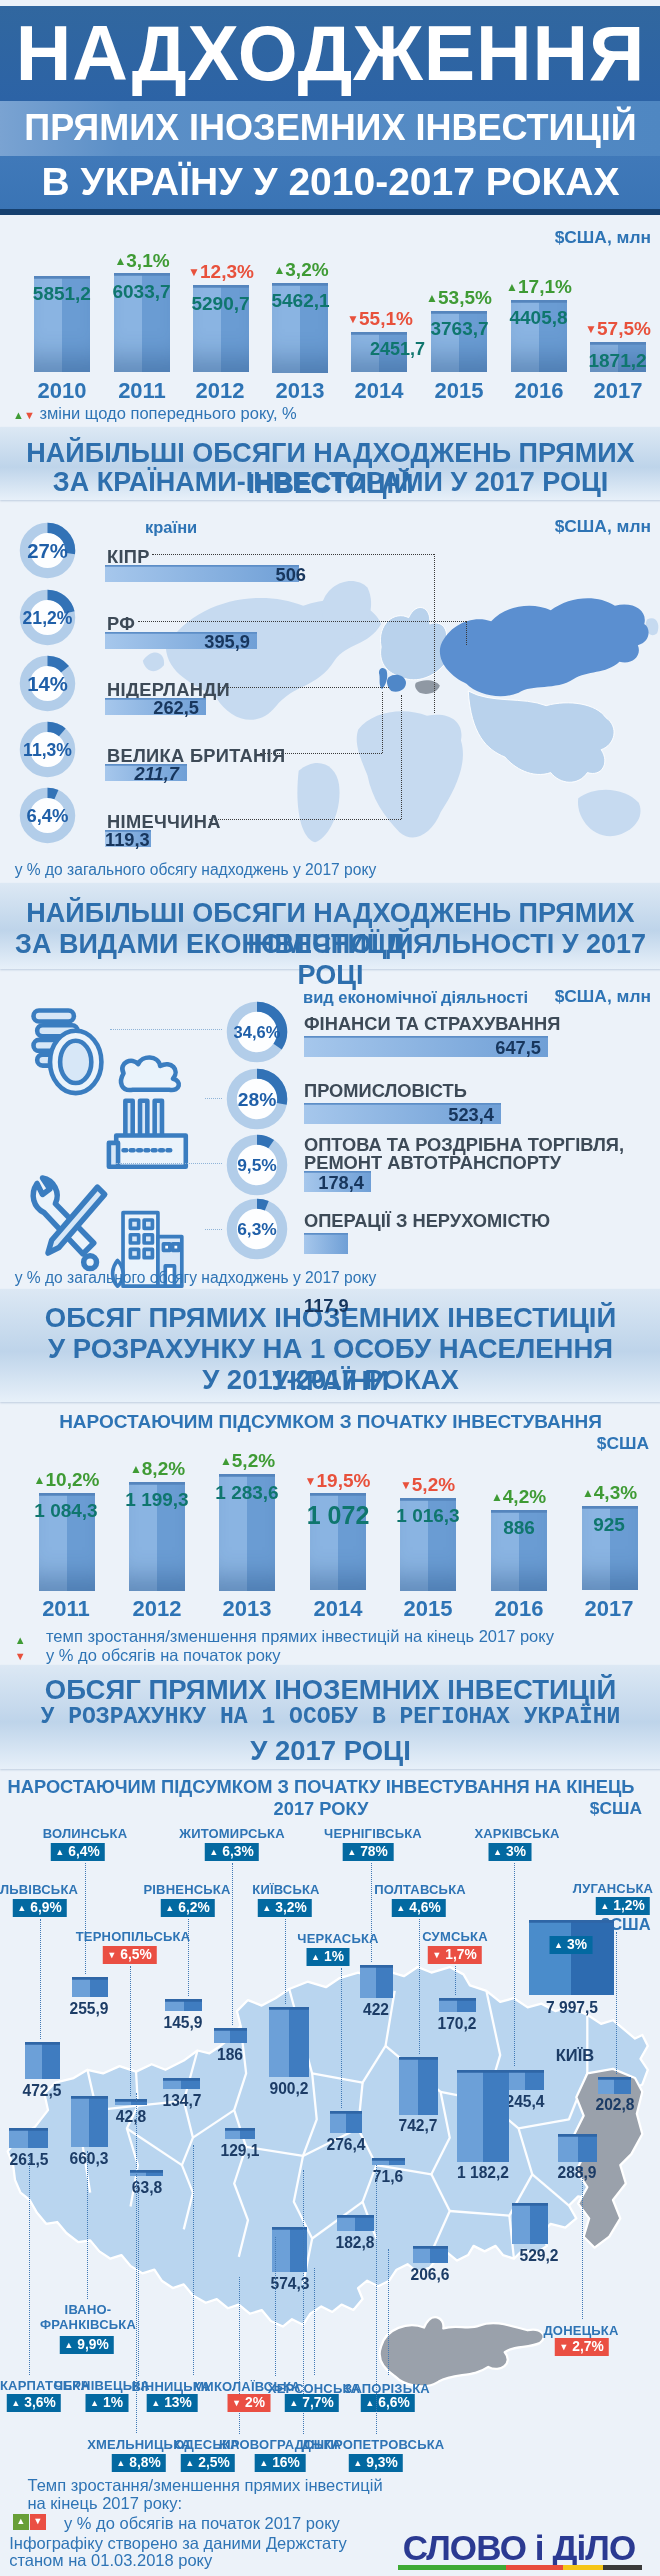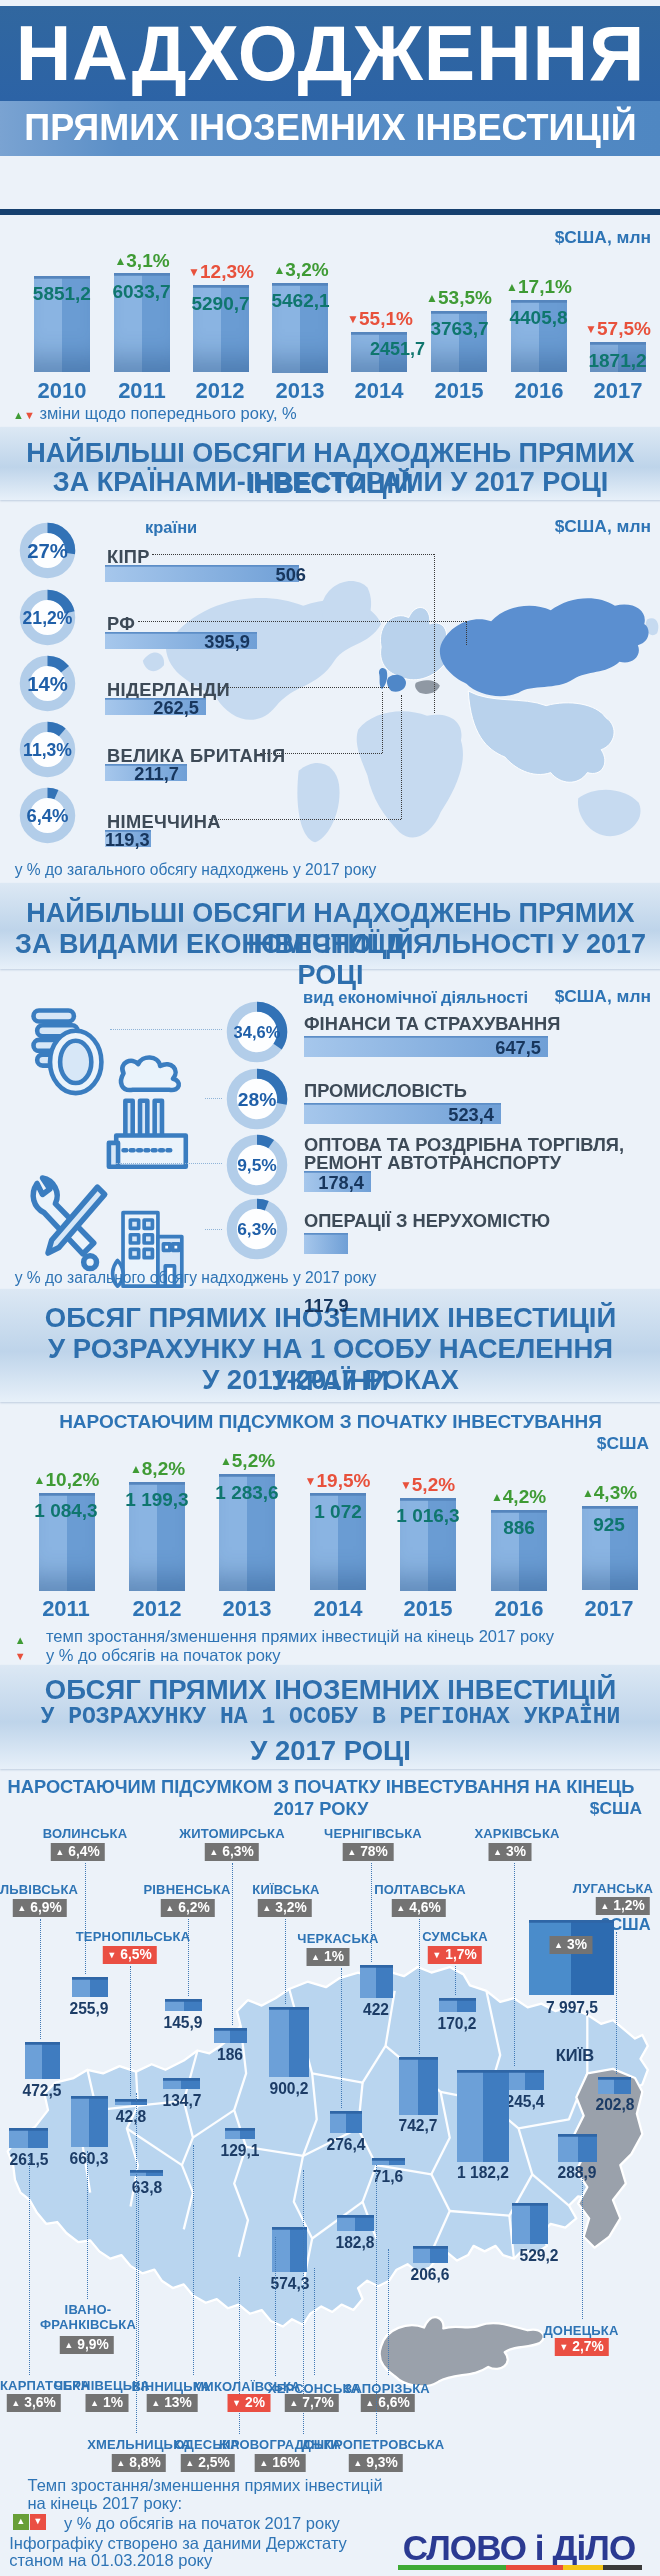--- a/index.html
+++ b/index.html
@@ -28,37 +28,38 @@
   .hbar{position:absolute;height:16.5px;background:linear-gradient(90deg,#a6c7ec,#6f9fd6);box-shadow:inset 0 1.8px 0 #5d8ec7;}
   .hval{position:absolute;font-weight:bold;color:#17365d;font-size:18.3px;white-space:nowrap;}
   .cname{position:absolute;color:#3d4a57;font-size:18.3px;font-weight:bold;white-space:nowrap;letter-spacing:0.3px;}
   .note{position:absolute;color:#2e74b5;font-size:15.6px;}
   .doth{position:absolute;border-top:1.8px dotted #3a3a3a;height:0;}
   .dotv{position:absolute;border-left:1.8px dotted #3a3a3a;width:0;}
   .dotb{position:absolute;border-top:1.8px dotted #8fb4d8;height:0;}
   
   .rlabel{position:absolute;color:#2e74b5;font-weight:bold;font-size:13px;white-space:nowrap;transform:translateX(-50%);letter-spacing:0.2px;}
   .rbadge{position:absolute;transform:translateX(-50%);color:#fff;font-weight:bold;font-size:13.8px;padding:0.9px 5.5px 1.8px 4.6px;white-space:nowrap;}
-  .rbadge.up{background:#737373;} .rbadge.down{background:#ea4f43;}
+  .rbadge.up{background:#0369a1;} .rbadge.down{background:#ea4f43;}
   .rbadge .tri{font-size:9.2px;vertical-align:0.9px;}
   .leader{position:absolute;border-left:1.8px dotted #4179b5;width:0;}
   .mbar{position:absolute;background:linear-gradient(90deg,#6ca0d8 0 50%,#3f7cc0 50% 100%);box-shadow:inset 0 2.8px 0 #2f66a6;}
   .mval{position:absolute;font-weight:bold;color:#1c3c66;font-size:15.6px;white-space:nowrap;transform:translateX(-50%);}
   .donut-pct{font-weight:bold;fill:#1f5fa8;}
   .alabel{position:absolute;color:#3d4a57;font-size:18.3px;font-weight:bold;white-space:nowrap;}
   .legend-txt{position:absolute;color:#2e74b5;font-size:16.5px;}
   .sq{position:absolute;width:15.6px;height:15.6px;color:#fff;text-align:center;font-size:9.2px;line-height:15.6px;}
 </style>
 </head>
 <body>
 
 <div id="page">
 
   <div class="abs hband h1">НАДХОДЖЕННЯ</div>
   <div class="abs hband h2">ПРЯМИХ ІНОЗЕМНИХ ІНВЕСТИЦІЙ</div>
+  <div class="abs hband h3">В УКРАЇНУ У 2010-2017 РОКАХ</div>
   <div class="abs hstrip"></div>
 
   <div class="abs unit" style="left:550px;top:227px;width:101px;text-align:right;">$США, млн</div>
   <div id="chart1" class="abs" style="left:0;top:0;"></div>
   <div class="abs subtle" style="left:13px;top:404px;font-size:16.5px;">
     <span style="color:#3f9b35;font-size:11px;">▲</span><span style="color:#e8513c;font-size:11px;">▼</span>
     <span>зміни щодо попереднього року, %</span>
   </div>
 
   <div class="abs band" style="top:427px;height:73px;">
@@ -276,21 +277,21 @@
     <div class="cname" style="position: absolute; left: 107px; top: 679px;">НІДЕРЛАНДИ</div>
     <div class="hbar" style="position: absolute; left: 105px; top: 698px; width: 101px; height: 16.5px;"></div>
     <div class="hval" style="position: absolute; left: 105px; top: 697px; width: 94px; text-align: right;">262,5</div>
     <svg width="61" height="61" viewBox="0 0 66 66" style="position: absolute; left: 17.4px; top: 719px;">
       <circle cx="33" cy="33" r="24.5" fill="#fdfeff" stroke="#b2cde9" stroke-width="11"></circle>
       <circle cx="33" cy="33" r="24.5" fill="none" stroke="#3272b6" stroke-width="11" stroke-dasharray="17.394998522926684 153.93804002589985" transform="rotate(-90 33 33)"></circle>
       <text x="33" y="39.65" text-anchor="middle" class="donut-pct" font-size="19">11,3%</text>
     </svg>
     <div class="cname" style="position: absolute; left: 107px; top: 745px;">ВЕЛИКА БРИТАНІЯ</div>
     <div class="hbar" style="position: absolute; left: 105px; top: 764px; width: 82px; height: 16.5px;"></div>
-    <div class="hval" style="position: absolute; left: 105px; top: 763px; width: 74px; text-align: right;">211,7</div>
+    <div class="hval" style="position: absolute; left: 105px; top: 763px; width: 74px; text-align: right; font-style: italic;">211,7</div>
     <svg width="61" height="61" viewBox="0 0 66 66" style="position: absolute; left: 17.4px; top: 785px;">
       <circle cx="33" cy="33" r="24.5" fill="#fdfeff" stroke="#b2cde9" stroke-width="11"></circle>
       <circle cx="33" cy="33" r="24.5" fill="none" stroke="#3272b6" stroke-width="11" stroke-dasharray="9.852034561657591 153.93804002589985" transform="rotate(-90 33 33)"></circle>
       <text x="33" y="40" text-anchor="middle" class="donut-pct" font-size="20">6,4%</text>
     </svg>
     <div class="cname" style="position: absolute; left: 107px; top: 811px;">НІМЕЧЧИНА</div>
     <div class="hbar" style="position: absolute; left: 105px; top: 830px; width: 46px; height: 16.5px;"></div>
     <div class="hval" style="position: absolute; left: 105px; top: 829px; width: 39px; text-align: right;">119,3</div>
     <svg width="66" height="66" viewBox="0 0 72 72" style="position: absolute; left: 224px; top: 999px;">
       <circle cx="36" cy="36" r="27.5" fill="#fdfeff" stroke="#b2cde9" stroke-width="11"></circle>
@@ -331,21 +332,21 @@
     <div class="pct up" style="position: absolute; left: 24px; top: 1469px; width: 85px;"><span class="tri">▲</span>10,2%</div>
     <div class="vbar" style="position: absolute; left: 129px; top: 1482px; width: 56px; height: 109px;"></div>
     <div class="vval" style="position: absolute; left: 120px; top: 1489px; width: 74px; font-size: 19px;">1 199,3</div>
     <div class="year" style="position: absolute; left: 120px; top: 1596px; width: 74px;">2012</div>
     <div class="pct up" style="position: absolute; left: 115px; top: 1458px; width: 85px;"><span class="tri">▲</span>8,2%</div>
     <div class="vbar" style="position: absolute; left: 219px; top: 1474px; width: 56px; height: 117px;"></div>
     <div class="vval" style="position: absolute; left: 210px; top: 1482px; width: 74px; font-size: 19px;">1 283,6</div>
     <div class="year" style="position: absolute; left: 210px; top: 1596px; width: 74px;">2013</div>
     <div class="pct up" style="position: absolute; left: 205px; top: 1450px; width: 85px;"><span class="tri">▲</span>5,2%</div>
     <div class="vbar" style="position: absolute; left: 310px; top: 1493px; width: 56px; height: 97px;"></div>
-    <div class="vval" style="position: absolute; left: 301px; top: 1501px; width: 74px; font-size: 19px;">1 072</div>
+    <div class="vval" style="position: absolute; left: 301px; top: 1501px; width: 74px; font-size: 25px;">1 072</div>
     <div class="year" style="position: absolute; left: 301px; top: 1596px; width: 74px;">2014</div>
     <div class="pct down" style="position: absolute; left: 295px; top: 1470px; width: 85px;"><span class="tri">▼</span>19,5%</div>
     <div class="vbar" style="position: absolute; left: 400px; top: 1498px; width: 56px; height: 93px;"></div>
     <div class="vval" style="position: absolute; left: 391px; top: 1505px; width: 74px; font-size: 19px;">1 016,3</div>
     <div class="year" style="position: absolute; left: 391px; top: 1596px; width: 74px;">2015</div>
     <div class="pct down" style="position: absolute; left: 385px; top: 1474px; width: 85px;"><span class="tri">▼</span>5,2%</div>
     <div class="vbar" style="position: absolute; left: 491px; top: 1510px; width: 56px; height: 81px;"></div>
     <div class="vval" style="position: absolute; left: 482px; top: 1517px; width: 74px; font-size: 19px;">886</div>
     <div class="year" style="position: absolute; left: 482px; top: 1596px; width: 74px;">2016</div>
     <div class="pct up" style="position: absolute; left: 476px; top: 1486px; width: 85px;"><span class="tri">▲</span>4,2%</div>

